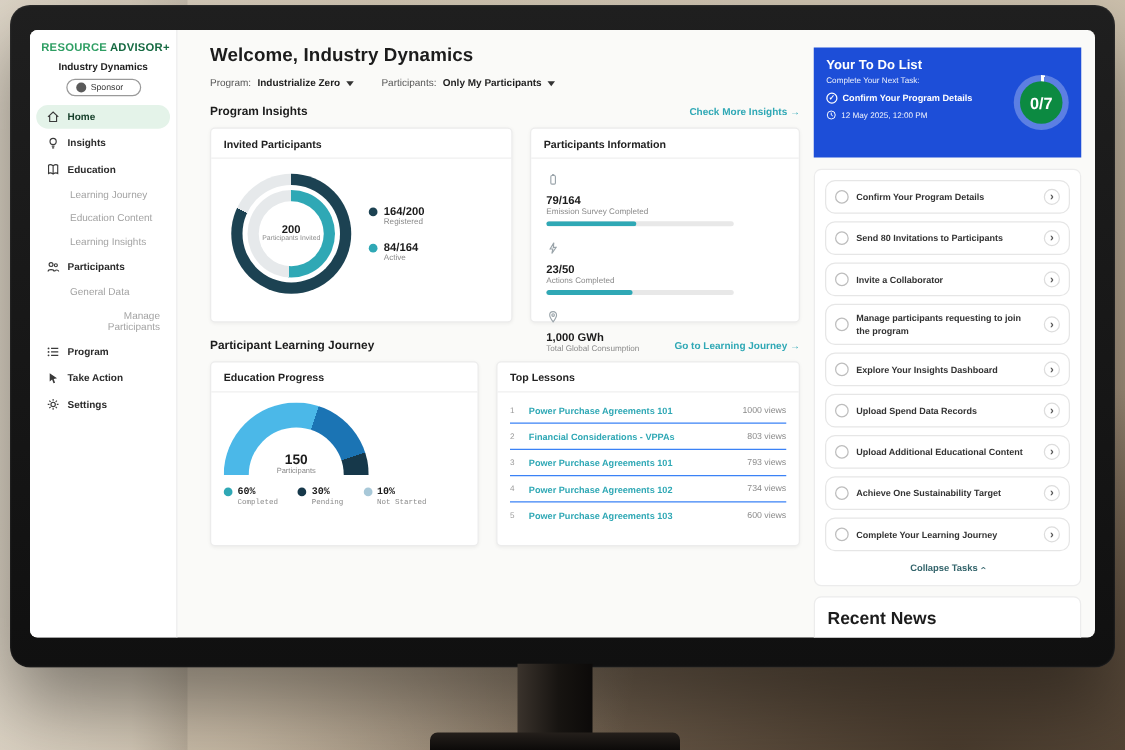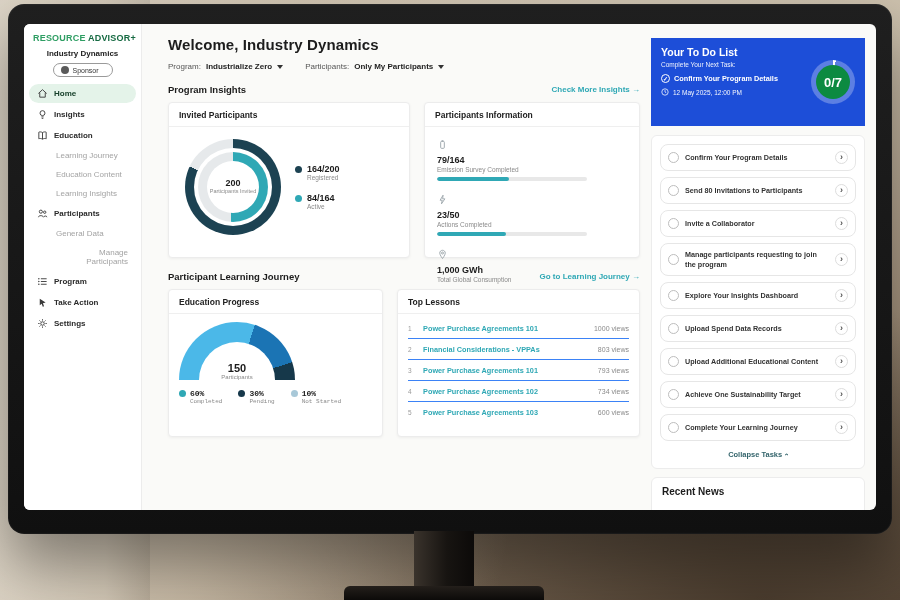--- a/index.html
+++ b/index.html
@@ -135,21 +135,21 @@
   .task-row { border:1px solid #e6e6e6; border-radius:8px; padding:6px 7px; display:flex; align-items:center;
     gap:6px; margin-bottom:6px; font-size:7.2px; color:#333; font-weight:bold; cursor:pointer; background:#fff; }
   .task-check { width:11px; height:11px; border:1px solid #bdbdbd; border-radius:50%; flex:0 0 auto; }
   .task-label { flex:1; line-height:1.35; }
   .task-chev { width:13px; height:13px; border:1px solid #ddd; border-radius:50%; flex:0 0 auto;
     font-size:9px; line-height:11px; text-align:center; color:#555; }
   .collapse-link { text-align:center; font-size:7.5px; font-weight:bold; color:#33646B; padding:3px 0 5px; cursor:pointer; }
   .collapse-chev { display:inline-block; transform:rotate(-90deg); font-size:8px; margin-left:3px; }
 
   .news-card { background:#fff; border:1px solid #ececec; border-radius:6px 6px 0 0; margin-top:8px;
-    padding:8px 10px 20px; font-size:10px; font-weight:bold; color:#1c1c1c; }
+    padding:8px 10px 20px; font-size:14px; font-weight:bold; color:#1c1c1c; }
 </style>
 </head>
 <body>
 
 <div class="room"></div>
 <div class="room-strip"></div>
 
 <div class="monitor"></div>
 <div class="stand-neck"></div>
 <div class="stand-base"></div>

